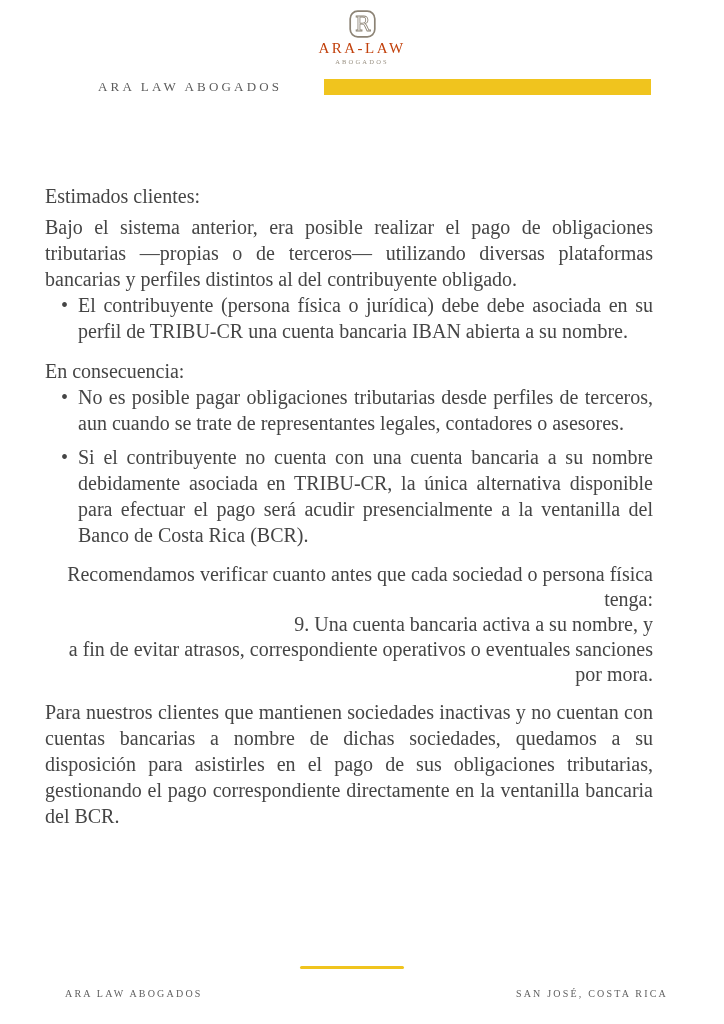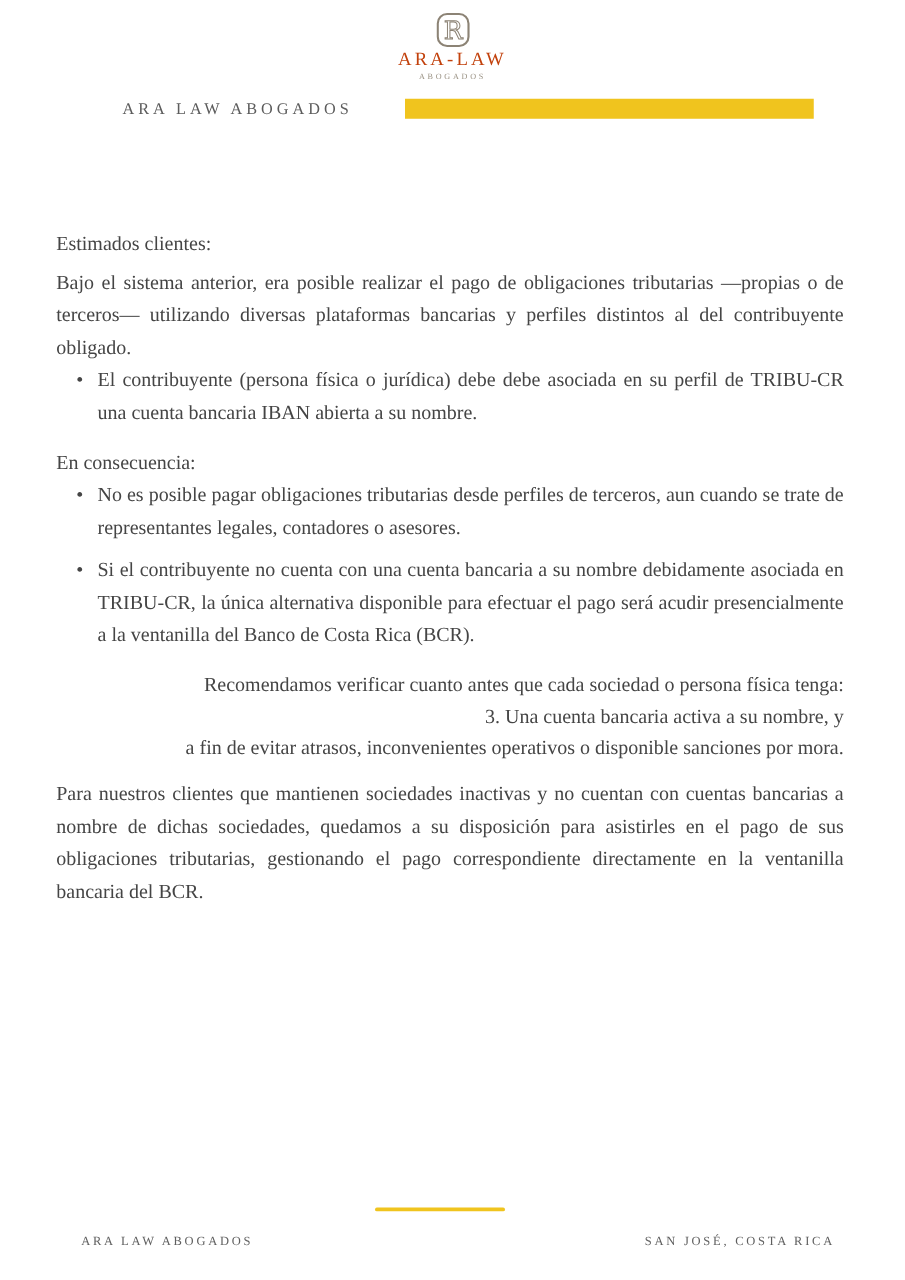--- a/index.html
+++ b/index.html
@@ -54,22 +54,22 @@
   .accent-bar {
     flex: 1;
     height: 16px;
     margin-left: 42px;
     background: #f0c41e;
   }
 
   
   .content {
     margin-left: 45px;
-    margin-right: 49px;
-    font-size: 16px;
+    margin-right: 71px;
+    font-size: 20px;
     line-height: 26px;
     color: #454545;
   }
   .content p, .content li { text-align: justify; }
 
   .salutation { margin-top: 88px; }
   .p-intro   { margin-top: 36px; }
   .p-prev    { margin-top: 5px; }
   .p-cond    { margin-top: 5px; }
   .consequence { margin-top: 14px; }
@@ -143,22 +143,22 @@
 
     <p class="consequence">En consecuencia:</p>
 
     <ul>
       <li>No es posible pagar obligaciones tributarias desde perfiles de terceros, aun cuando se trate de representantes legales, contadores o asesores.</li>
       <li class="spaced">Si el contribuyente no cuenta con una cuenta bancaria a su nombre debidamente asociada en TRIBU-CR, la única alternativa disponible para efectuar el pago será acudir presencialmente a la ventanilla del Banco de Costa Rica (BCR).</li>
     </ul>
 
     <div class="recommend">
       <p>Recomendamos verificar cuanto antes que cada sociedad o persona física tenga:</p>
-      <p>3. Una cuenta bancaria activa a su nombre, y</p>
-      <p>a fin de evitar atrasos, inconvenientes operativos o disponible sanciones por mora.</p>
+      <p>9. Una cuenta bancaria activa a su nombre, y</p>
+      <p>a fin de evitar atrasos, correspondiente operativos o eventuales sanciones por mora.</p>
     </div>
 
     <p class="p-closing">Para nuestros clientes que mantienen sociedades inactivas y no cuentan con cuentas bancarias a nombre de dichas sociedades, quedamos a su disposición para asistirles en el pago de sus obligaciones tributarias, gestionando el pago correspondiente directamente en la ventanilla bancaria del BCR.</p>
 
   </div>
 
   <div class="footer-line"></div>
   <div class="footer">
     <span>ARA LAW ABOGADOS</span>
     <span>SAN JOSÉ, COSTA RICA</span>

